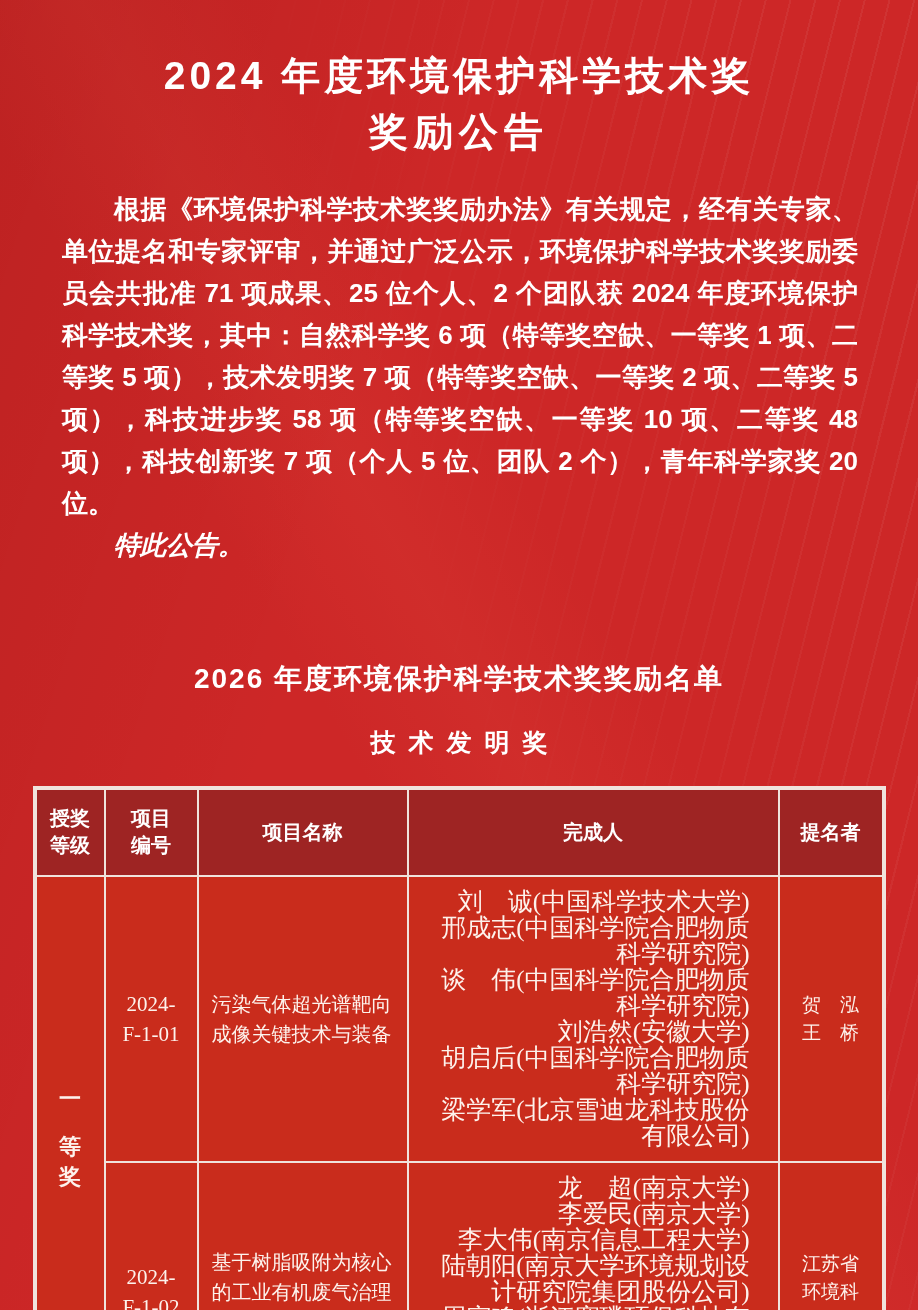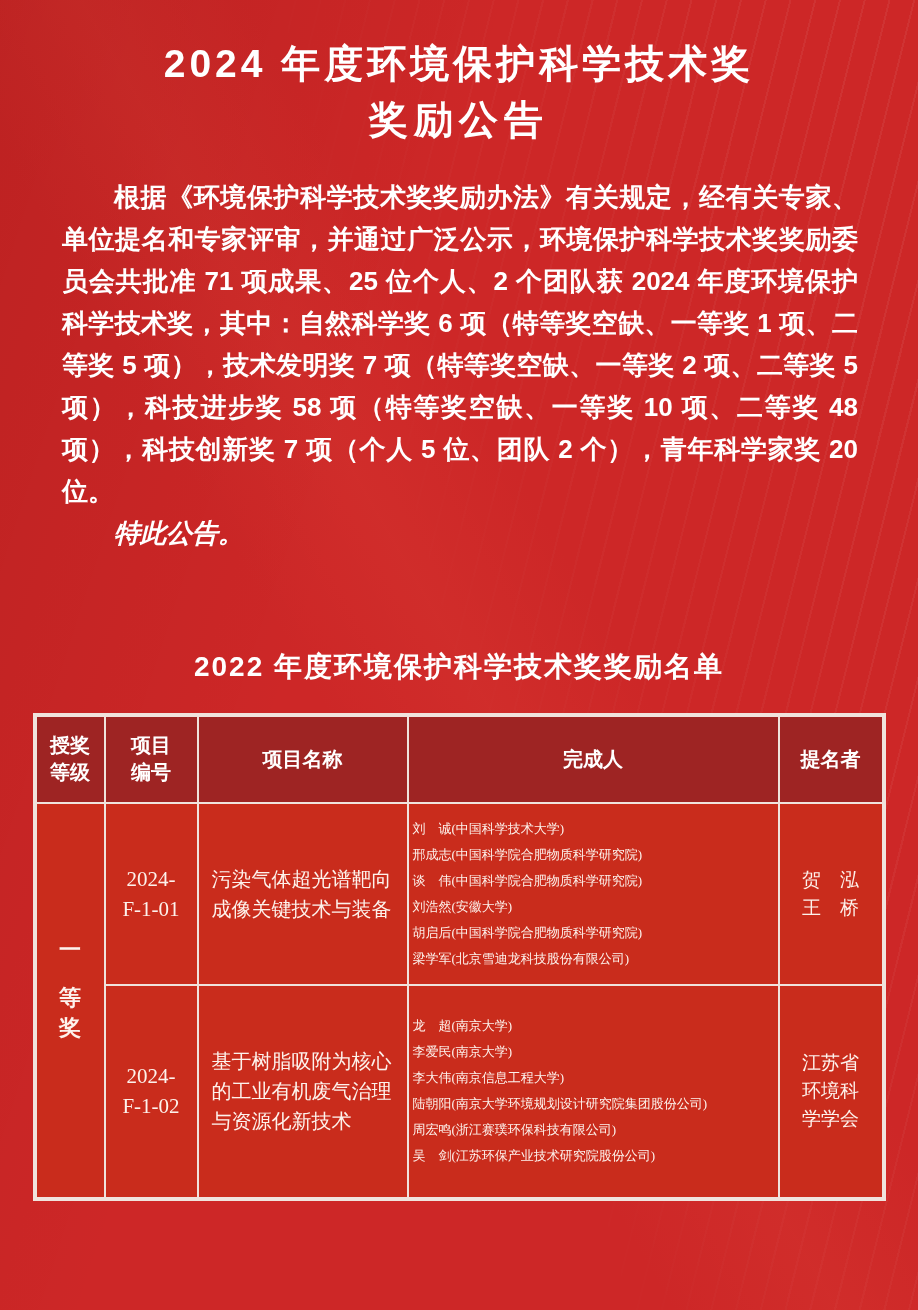--- a/index.html
+++ b/index.html
@@ -30,21 +30,21 @@
   .bg-rays{
     background:repeating-linear-gradient(104deg,
       rgba(255,255,255,0) 0 22px,
       rgba(255,255,255,0.06) 22px 24px);
     -webkit-mask-image:linear-gradient(255deg,#000 8%,transparent 55%);
     mask-image:linear-gradient(255deg,#000 8%,transparent 55%);
   }
 
   .poster{position:relative;z-index:1;}
 
-  .title-block{padding-top:36px;text-align:center;}
+  .title-block{padding-top:48px;text-align:center;}
   .main-title{
     font-size:39px;font-weight:bold;letter-spacing:4px;line-height:1.45;
   }
   .main-title-line2{
     font-size:39px;font-weight:bold;letter-spacing:6px;
   }
 
   .announcement{
     margin:29px 60px 0 62px;
     font-size:26px;font-weight:bold;
@@ -98,21 +98,21 @@
     position:relative;top:-15px;
   }
   .code-cell{
     font-size:21px;text-align:center;padding:0 12px;line-height:30px;
     overflow-wrap:break-word;
   }
   .name-cell{
     font-size:20px;text-align:left;padding:22px 13px;line-height:30px;
   }
   .completers-cell{
-    font-size:13px;text-align:left;padding:12px 4px;line-height:26px;
+    font-size:25px;text-align:right;padding:12px 28px;line-height:26px;
     white-space:pre-line;
   }
   .nominator-cell{
     font-size:19px;text-align:center;padding:8px 18px;line-height:28px;
     white-space:pre-line;
   }
 </style>
 </head>
 <body>
 
@@ -124,21 +124,22 @@
   <div class="title-block">
     <div class="main-title">2024 年度环境保护科学技术奖</div>
     <div class="main-title-line2">奖励公告</div>
   </div>
 
   <div class="announcement">
     <p>根据《环境保护科学技术奖奖励办法》有关规定，经有关专家、单位提名和专家评审，并通过广泛公示，环境保护科学技术奖奖励委员会共批准 71 项成果、25 位个人、2 个团队获 2024 年度环境保护科学技术奖，其中：自然科学奖 6 项（特等奖空缺、一等奖 1 项、二等奖 5 项），技术发明奖 7 项（特等奖空缺、一等奖 2 项、二等奖 5 项），科技进步奖 58 项（特等奖空缺、一等奖 10 项、二等奖 48 项），科技创新奖 7 项（个人 5 位、团队 2 个），青年科学家奖 20 位。</p>
     <p class="closing">特此公告。</p>
   </div>
 
-  <div class="list-title">2022 年度环境保护科学技术奖奖励名单</div>
+  <div class="list-title">2026 年度环境保护科学技术奖奖励名单</div>
+  <div class="list-subtitle">技术发明奖</div>
 
   <table class="awards">
     <colgroup>
       <col style="width:70px">
         <col style="width:93px">
         <col style="width:210px">
         <col style="width:371px">
         <col style="width:105px">
     </colgroup>
     <thead>

